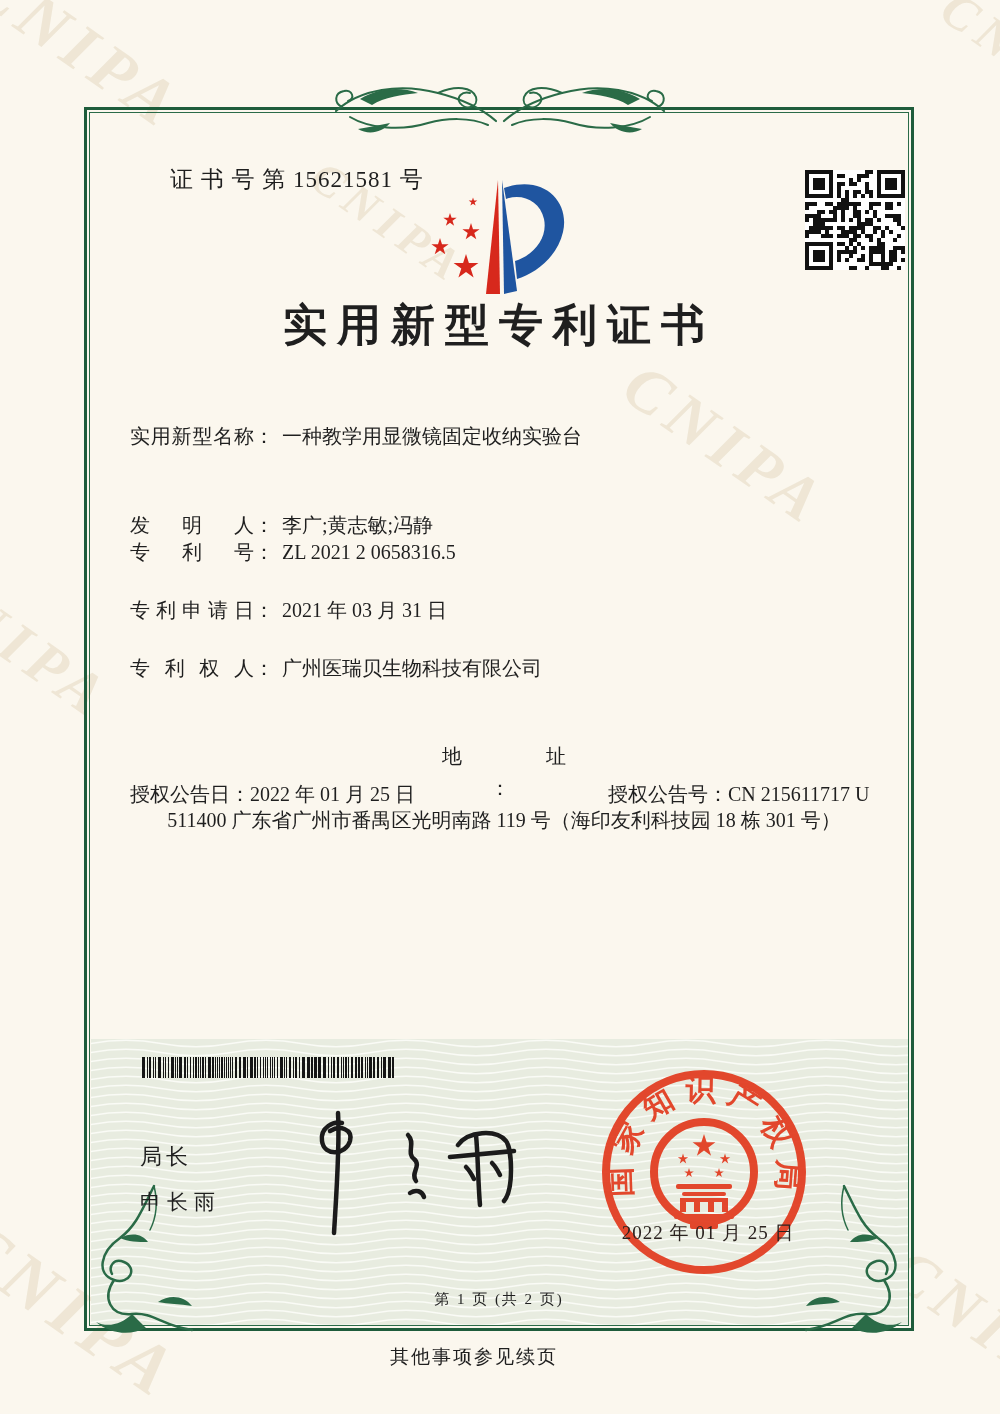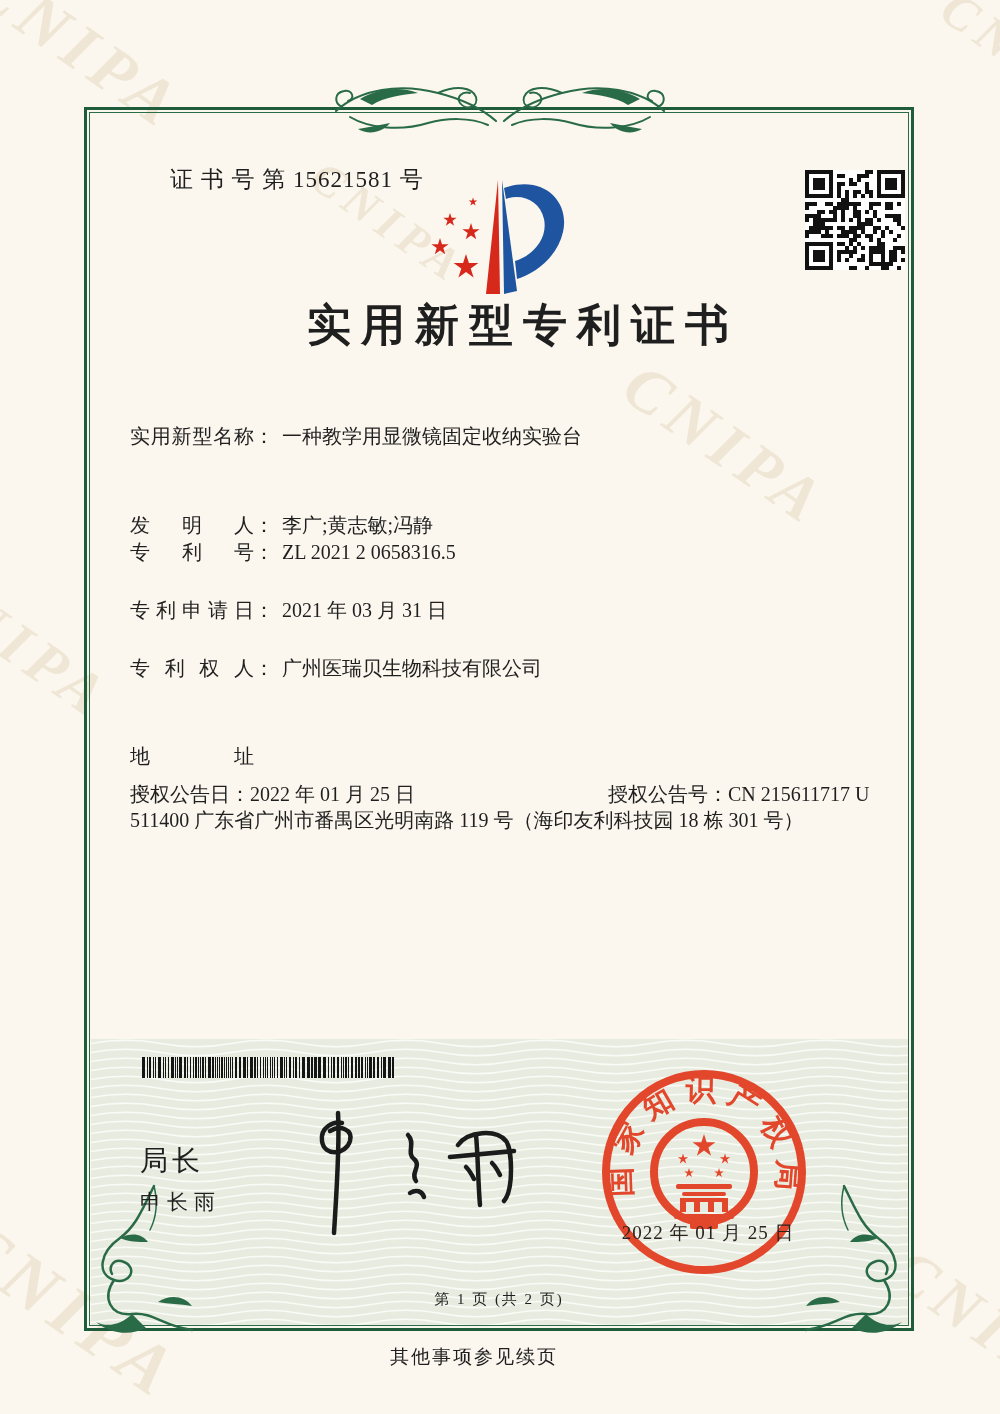--- a/index.html
+++ b/index.html
@@ -22,31 +22,31 @@
          border:3px solid #1e5c3b; z-index:2; box-sizing:border-box;}
   .frame-inner{position:absolute; inset:2px; border:1px solid #2a6b48;}
   .ornament{position:absolute; z-index:3; pointer-events:none;}
   #corner-right{transform:scaleX(-1);}
   
   .abs{position:absolute; z-index:4;}
   .cert-no{left:130px; top:164px; font-size:23px; letter-spacing:1px;margin-left:40px;}
   .qr{left:805px; top:170px;}
   .logo{left:420px; top:166px;}
   .title{left:84px; top:296px; width:830px; text-align:center;
-         font-size:44px; font-weight:bold; letter-spacing:10px;padding-left:24px;}
+         font-size:44px; font-weight:bold; letter-spacing:10px;}
   .frow{position:absolute; left:130px; width:748px; z-index:4;
-        display:flex; align-items:flex-start; font-size:20px; line-height:32px;font-family:Liberation Serif, serif;}
+        display:flex; align-items:center; font-size:20px; line-height:32px;font-family:Liberation Serif, serif;}
   .flabel{display:inline-block; width:124px; text-align:justify; text-align-last:justify;}
   .fcolon{margin-right:8px;}
   .fvalue{flex:1;}
   .grant2{position:absolute; left:478px; top:0; display:flex;}
   .body-text{left:130px; top:824px; width:742px; font-size:19px; line-height:32px; text-align:justify;}
   .body-text p{margin:0; text-indent:2em;}
   .barcode{left:142px; top:1057px;}
-  .sig-title{left:140px; top:1142px; font-size:28px; letter-spacing:4px;}
+  .sig-title{left:140px; top:1142px; font-size:22px; letter-spacing:4px;}
   .sig-name{left:140px; top:1188px; font-size:21px; letter-spacing:6px;}
   .signature{left:290px; top:1105px;}
   .seal{left:598px; top:1066px; z-index:5; opacity:.93;}
   .seal-date{left:608px; top:1220px; width:200px; z-index:6; text-align:center;
              font-size:19px; color:#2b2320; letter-spacing:1px;}
   .footer-page{left:84px; top:1290px; width:830px; text-align:center; font-size:15px; letter-spacing:2px;}
   .footer-note{left:84px; top:1344px; width:780px; text-align:center; font-size:19px; letter-spacing:2px;}
 </style>
 </head>
 <body>

